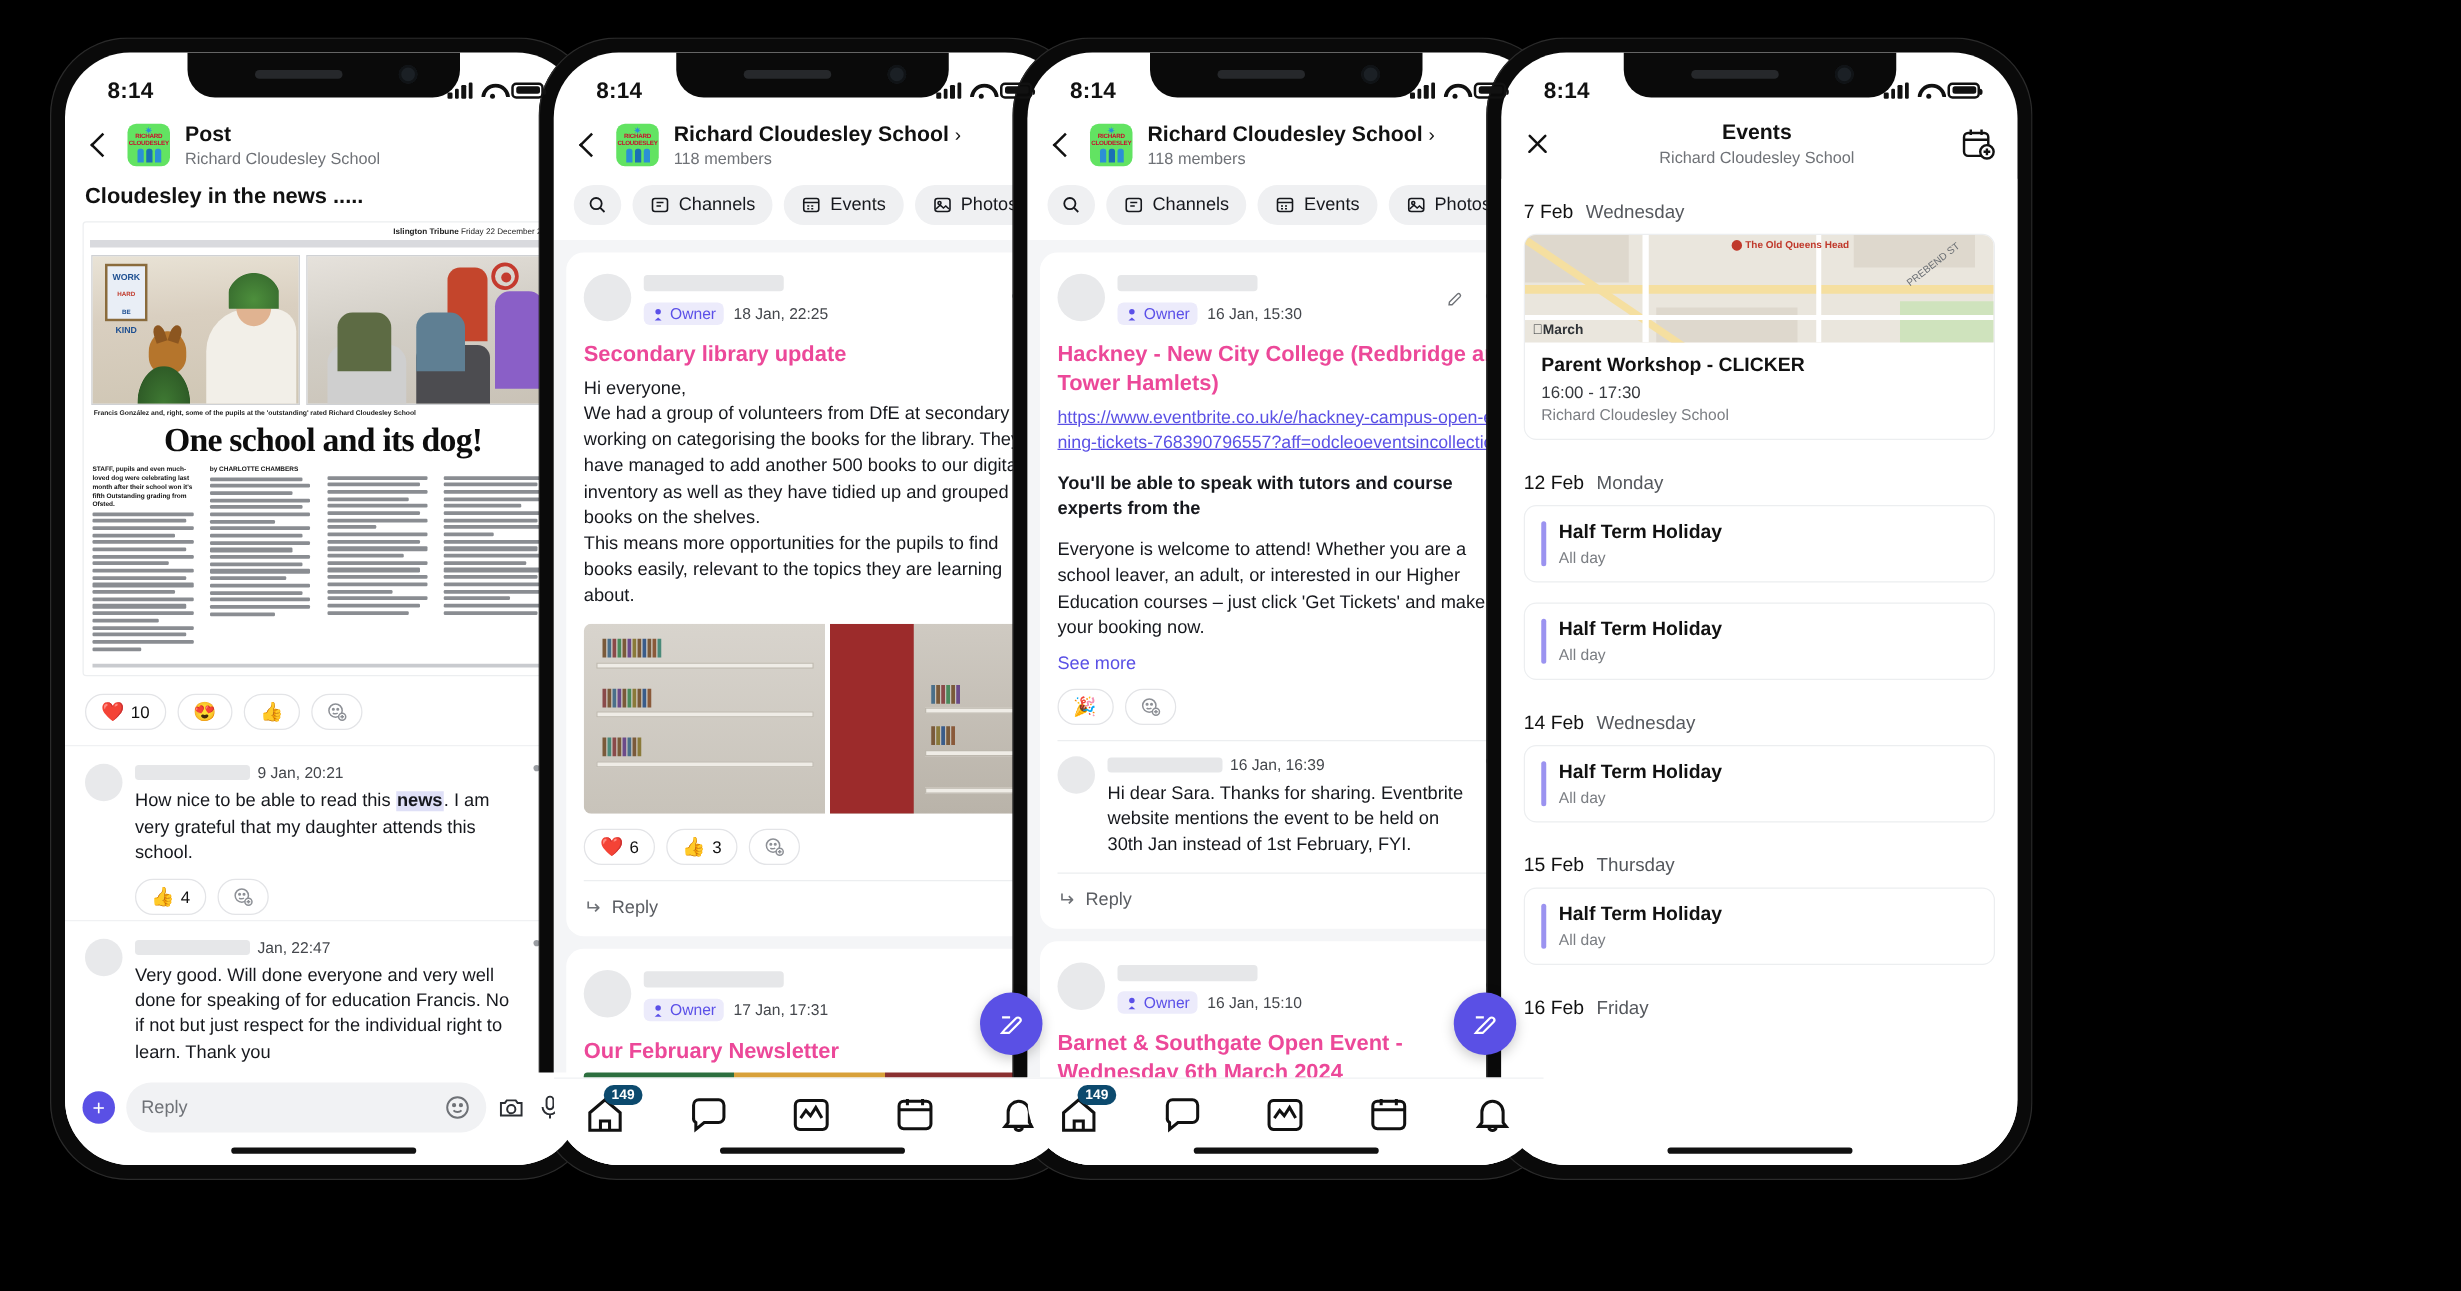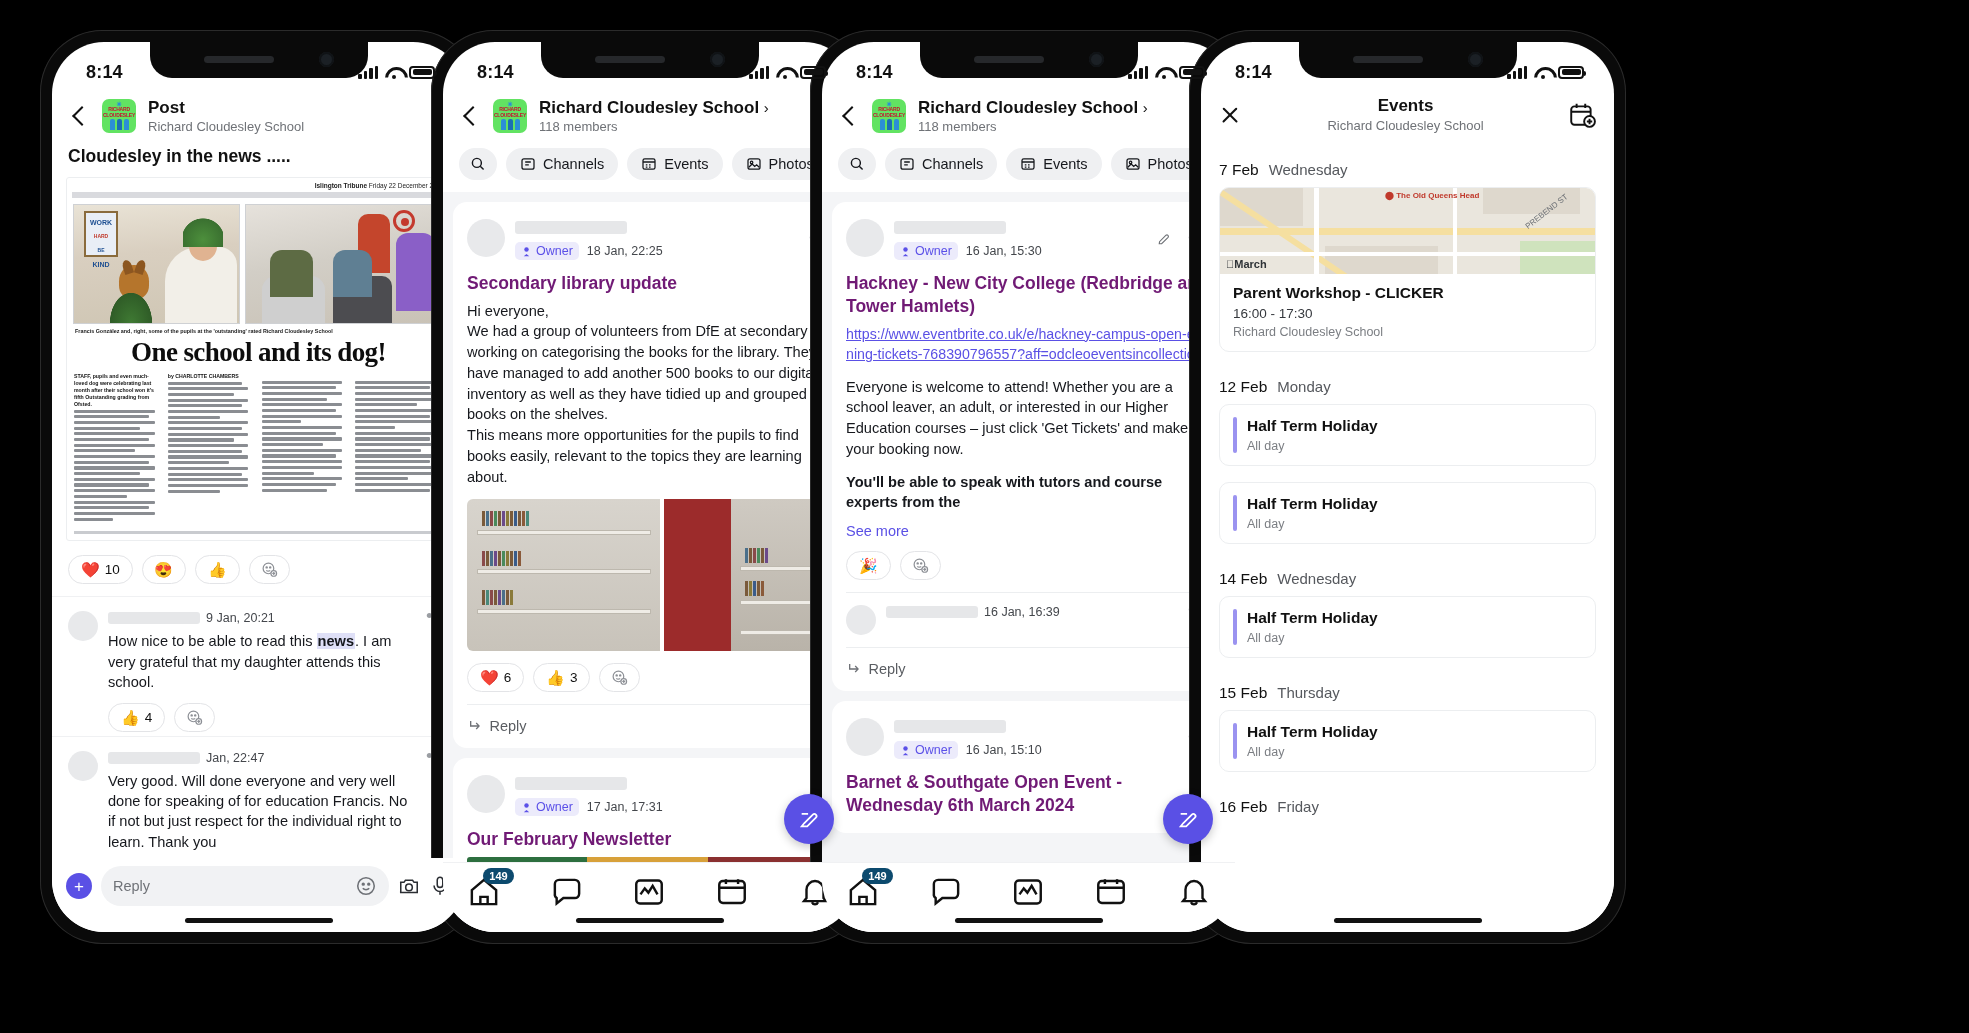--- a/index.html
+++ b/index.html
@@ -121,21 +121,21 @@
   .name-redact { display:inline-block; width:112px;height:13px;background:#e6e7e9;border-radius:3px; vertical-align:middle;}
   .meta-row2 { display:flex;align-items:center;gap:8px;margin-top:6px;}
   .owner-pill {
     display:flex;align-items:center;gap:4px;background:#ecebfb;border-radius:5px;
     padding:2px 6px;font-size:12.5px;color:#5b50e8;font-weight:500;
   }
   .ts { font-size:12.5px;color:#44474c; }
   .post-kebab { color:#9a9da2; font-size:19px; letter-spacing:1px; line-height:10px; cursor:pointer;}
   .post-pencil { width:15px;height:15px; margin-right:6px; }
 
-  .post-title { font-size:17.5px; font-weight:700; color:#701a75; margin:12px 0 6px; line-height:1.3; }
+  .post-title { font-size:17.5px; font-weight:700; color:#ec4899; margin:12px 0 6px; line-height:1.3; }
   .post-body { font-size:14.6px; color:#16181d; line-height:1.42; }
   .post-link { font-size:14.2px; color:#5a50e5; text-decoration:underline; line-height:1.45; word-break:break-all; display:block;}
   .see-more { color:#5a50e5; font-size:14.5px; margin-top:10px; cursor:pointer;}
 
   .react-row { display:flex; gap:9px; margin-top:12px; }
   .react {
     display:flex;align-items:center;gap:5px;border:1px solid #e3e4e7;border-radius:18px;
     padding:5px 12px; font-size:13.5px;color:#111; background:#fff; cursor:pointer;
   }
   .react .emo{font-size:15px;line-height:1;}
@@ -927,22 +927,22 @@
                 <span class="ts">16 Jan, 15:30</span>
               </div>
             </div>
             <svg class="post-pencil" viewBox="0 0 20 20" fill="none" stroke="#6f7277" stroke-width="1.5">
               <path d="M3 17h3.2l8.6-8.6a2 2 0 0 0-2.8-2.8L3.4 14.2z"></path>
             </svg>
             <div class="post-kebab">•••</div>
           </div>
           <div class="post-title">Hackney - New City College (Redbridge and Tower Hamlets)</div>
           <a class="post-link">https://www.eventbrite.co.uk/e/hackney-campus-open-evening-tickets-768390796557?aff=odcleoeventsincollection</a>
+          <div class="post-body" style="margin-top:12px;font-weight:700">You'll be able to speak with tutors and course experts from the</div>
           <div class="post-body" style="margin-top:12px">Everyone is welcome to attend! Whether you are a school leaver, an adult, or interested in our Higher Education courses – just click 'Get Tickets' and make your booking now.</div>
-          <div class="post-body" style="margin-top:12px;font-weight:700">You'll be able to speak with tutors and course experts from the</div>
           <div class="see-more">See more</div>
 
           <div class="react-row">
             <div class="react">
               <span class="emo">🎉</span>
             </div>
             <div class="react addr">
               <svg width="17" height="17" viewBox="0 0 24 24" fill="none" stroke="#8d9096" stroke-width="1.7">
                 <circle cx="10.5" cy="10.5" r="7.5"></circle>
                   <circle cx="8" cy="9" r=".9" fill="#8d9096"></circle>
@@ -955,20 +955,21 @@
           </div>
 
           <div style="border-top:1px solid #eceef0;margin-top:12px;padding-top:12px">
             <div class="cmt-head">
               <div class="cmt-av"></div>
               <div class="cmt-right">
                 <div class="cmt-metarow">
                   <span class="cmt-redact"></span>
                   <span class="cmt-ts">16 Jan, 16:39</span>
                 </div>
+                <div class="cmt-text">Hi dear Sara. Thanks for sharing. Eventbrite website mentions the event to be held on 30th Jan instead of 1st February, FYI.</div>
               </div>
               <div class="cmt-kebab">•••</div>
             </div>
           </div>
 
           <div class="reply-bar">
             <span class="arrow">↵</span>
             <span class="lbl">Reply</span>
           </div>
         </div>

